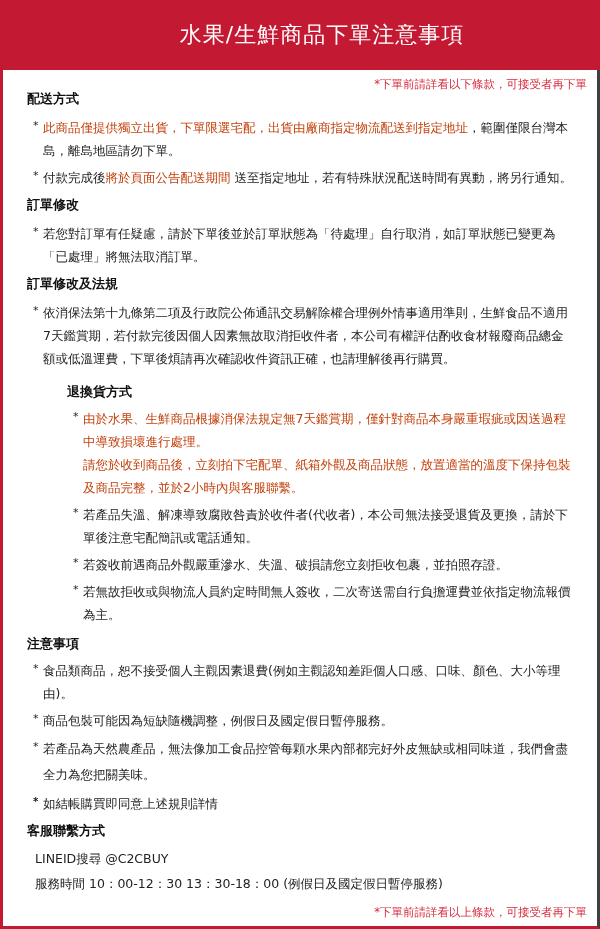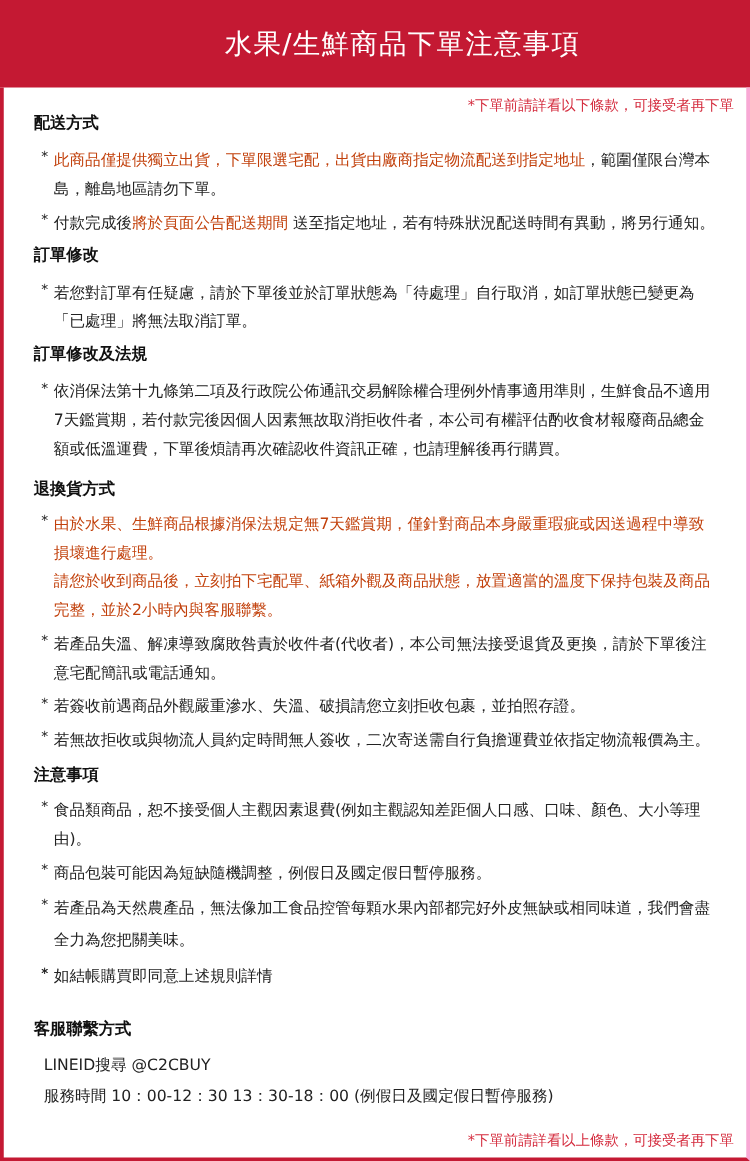--- a/index.html
+++ b/index.html
@@ -6,21 +6,21 @@
   html, body { width: 600px; height: 929px; background: #ffffff; overflow: hidden; }
   body { font-family: "DejaVu Sans", "Liberation Sans", sans-serif; color: #222; }
   .page { width: 600px; height: 929px; position: relative; }
   .header {
     height: 70px; background: #c41933; color: #fff;
     display: flex; align-items: center; justify-content: center;
     font-size: 22px; letter-spacing: 1px; padding-left: 44px;
   }
   .content {
     position: absolute; top: 70px; left: 0; width: 600px; height: 859px;
-    border-left: 3px solid #c41933; border-right: 3px solid #f9a8d4; border-bottom: 3px solid #c41933;
+    border-left: 3px solid #c41933; border-right: 3px solid #404040; border-bottom: 3px solid #c41933;
     padding: 0 22px 0 24px;
   }
   .notice-top {
     position: absolute; top: 7px; right: 10px;
     font-size: 11.5px; color: #d42a3c;
   }
   .notice-bottom {
     position: absolute; bottom: 6px; right: 10px;
     font-size: 11.5px; color: #d42a3c;
   }
@@ -78,21 +78,21 @@
     <div style="margin-top:3px;">
       <div class="section-title">訂單修改及法規</div>
       <ul class="items" style="margin-top:5px;">
         <li class="item">
           <span class="bullet">*</span>
           <span>依消保法第十九條第二項及行政院公佈通訊交易解除權合理例外情事適用準則，生鮮食品不適用7天鑑賞期，若付款完後因個人因素無故取消拒收件者，本公司有權評估酌收食材報廢商品總金額或低溫運費，下單後煩請再次確認收件資訊正確，也請理解後再行購買。</span>
         </li>
       </ul>
     </div>
 
-    <div style="margin-top:10px;">
+    <div style="margin-top:10px;margin-left:40px;">
       <div class="section-title">退換貨方式</div>
       <ul class="items" style="margin-top:3px;">
         <li class="item">
           <span class="bullet">*</span>
           <span class="red">由於水果、生鮮商品根據消保法規定無7天鑑賞期，僅針對商品本身嚴重瑕疵或因送過程中導致損壞進行處理。</span><br>
           <span class="red">請您於收到商品後，立刻拍下宅配單、紙箱外觀及商品狀態，放置適當的溫度下保持包裝及商品完整，並於2小時內與客服聯繫。</span>
         </li>
         <li class="item">
           <span class="bullet">*</span>
           <span>若產品失溫、解凍導致腐敗咎責於收件者(代收者)，本公司無法接受退貨及更換，請於下單後注意宅配簡訊或電話通知。</span>
@@ -126,21 +126,21 @@
         <li class="item">
           <span class="bullet">*</span>
         </li>
         <li class="item">
           <span class="bullet">*</span>
           <span>如結帳購買即同意上述規則詳情</span>
         </li>
       </ul>
     </div>
 
-    <div style="margin-top:20px;">
+    <div style="margin-top:4px;">
       <div class="section-title">客服聯繫方式</div>
       <div class="plain-line" style="margin-top:3px;">LINEID搜尋 @C2CBUY</div>
       <div class="plain-line">服務時間 10：00-12：30 13：30-18：00 (例假日及國定假日暫停服務)</div>
     </div>
 
     <div class="notice-bottom">*下單前請詳看以上條款，可接受者再下單</div>
   </div>
 </div>
 
 </body></html>

